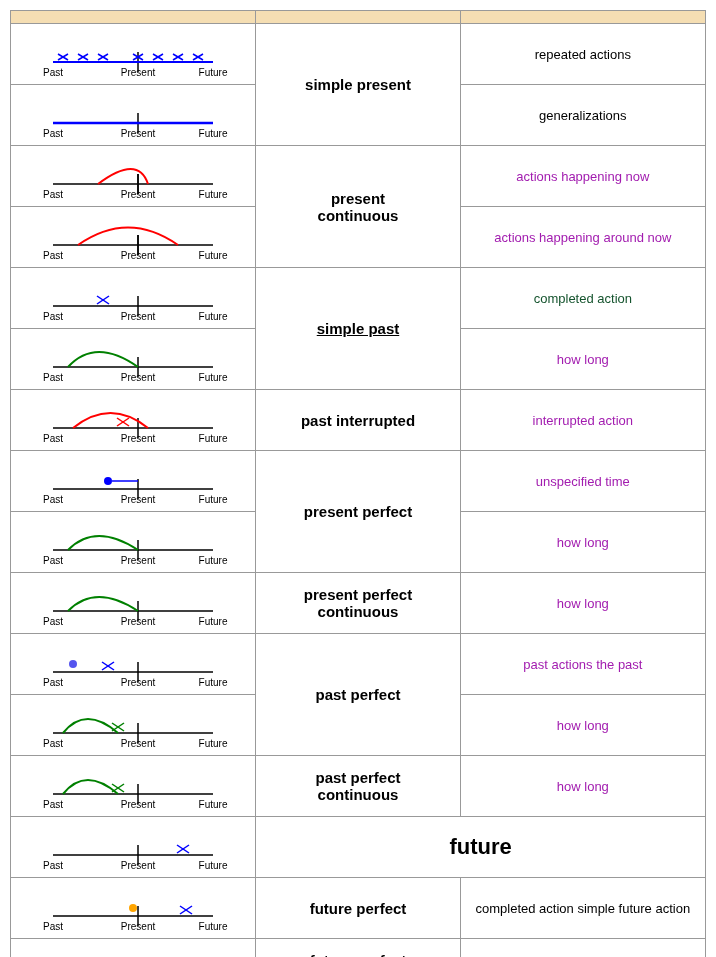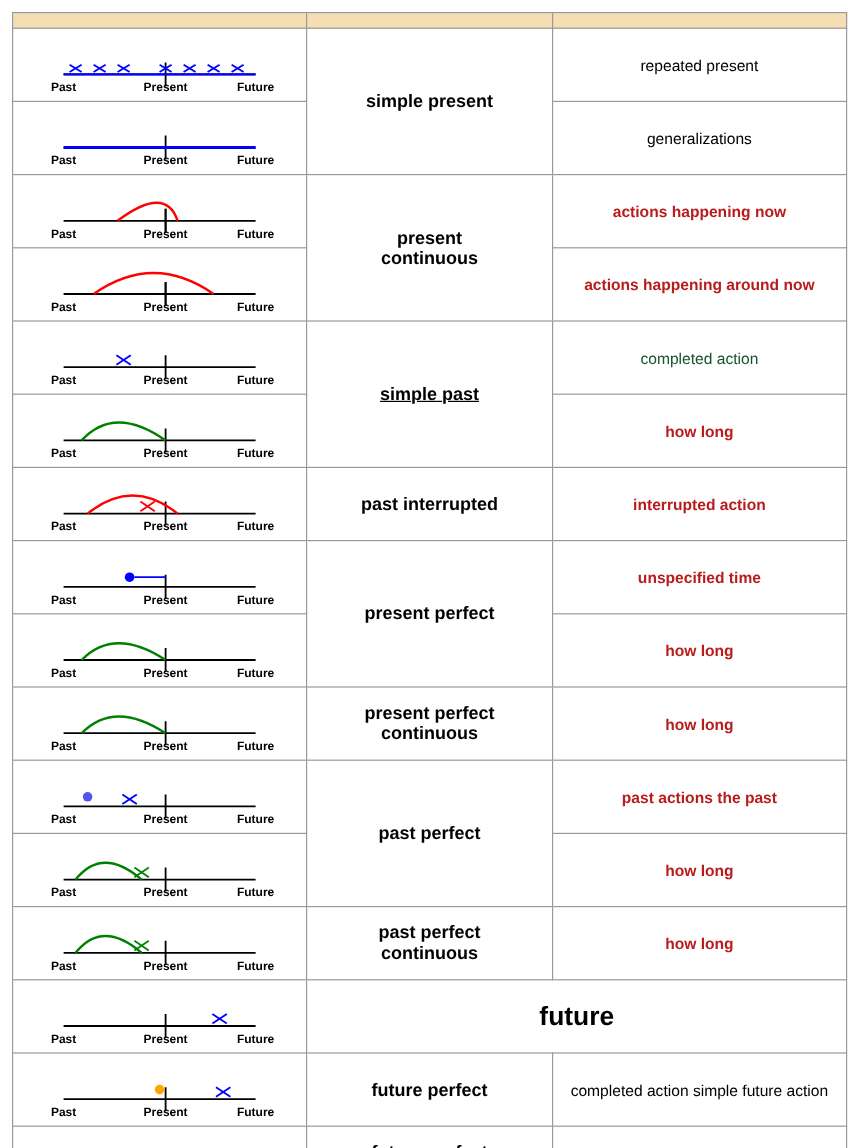--- a/index.html
+++ b/index.html
@@ -21,24 +21,24 @@
       padding: 4px 6px;
       vertical-align: middle;
     }
     thead th {
       background: #f5deb3;
       text-align: center;
       font-weight: normal;
       font-size: 14px;
       padding: 6px;
     }
-    .col-timeline { width: 240px; font-weight: bold; }
+    .col-timeline { width: 240px; }
     .col-tense { width: 200px; text-align: center; }
     .col-use { width: 240px; text-align: center; }
-    .use-orange { color: #b91c1c; font-weight: bold; }
+    .use-orange { color: #a21caf; }
     .use-blue { color: #14532d; }
     .timeline-svg {
       display: block;
       margin: 0 auto;
     }
     .merged-tense {
       font-size: 15px;
       font-weight: bold;
       text-align: center;
       vertical-align: middle;
@@ -81,21 +81,21 @@
           <line x1="135" y1="26" x2="125" y2="32" stroke="blue" stroke-width="1.5"></line>
 
           <line x1="145" y1="26" x2="155" y2="32" stroke="blue" stroke-width="1.5"></line>
           <line x1="155" y1="26" x2="145" y2="32" stroke="blue" stroke-width="1.5"></line>
 
           <line x1="165" y1="26" x2="175" y2="32" stroke="blue" stroke-width="1.5"></line>
           <line x1="175" y1="26" x2="165" y2="32" stroke="blue" stroke-width="1.5"></line>
         </svg>
         </td>
         <td class="col-tense merged-tense" rowspan="2" style="white-space: pre-line;">simple present</td>
-        <td class="col-use"><span>repeated present</span></td>
+        <td class="col-use"><span>repeated actions</span></td>
       </tr>
       <tr>
         <td class="col-timeline">
           <svg class="timeline-svg" width="210" height="52">
     <line x1="25" y1="34" x2="185" y2="34" stroke="black" stroke-width="1.5"></line>
     <line x1="110" y1="24" x2="110" y2="44" stroke="black" stroke-width="1.5"></line>
     <text x="25" y="48" text-anchor="middle" font-size="10" fill="black">Past</text>
     <text x="110" y="48" text-anchor="middle" font-size="10" fill="black">Present</text>
     <text x="185" y="48" text-anchor="middle" font-size="10" fill="black">Future</text>
   <line x1="25" y1="34" x2="185" y2="34" stroke="blue" stroke-width="2.5"></line>

